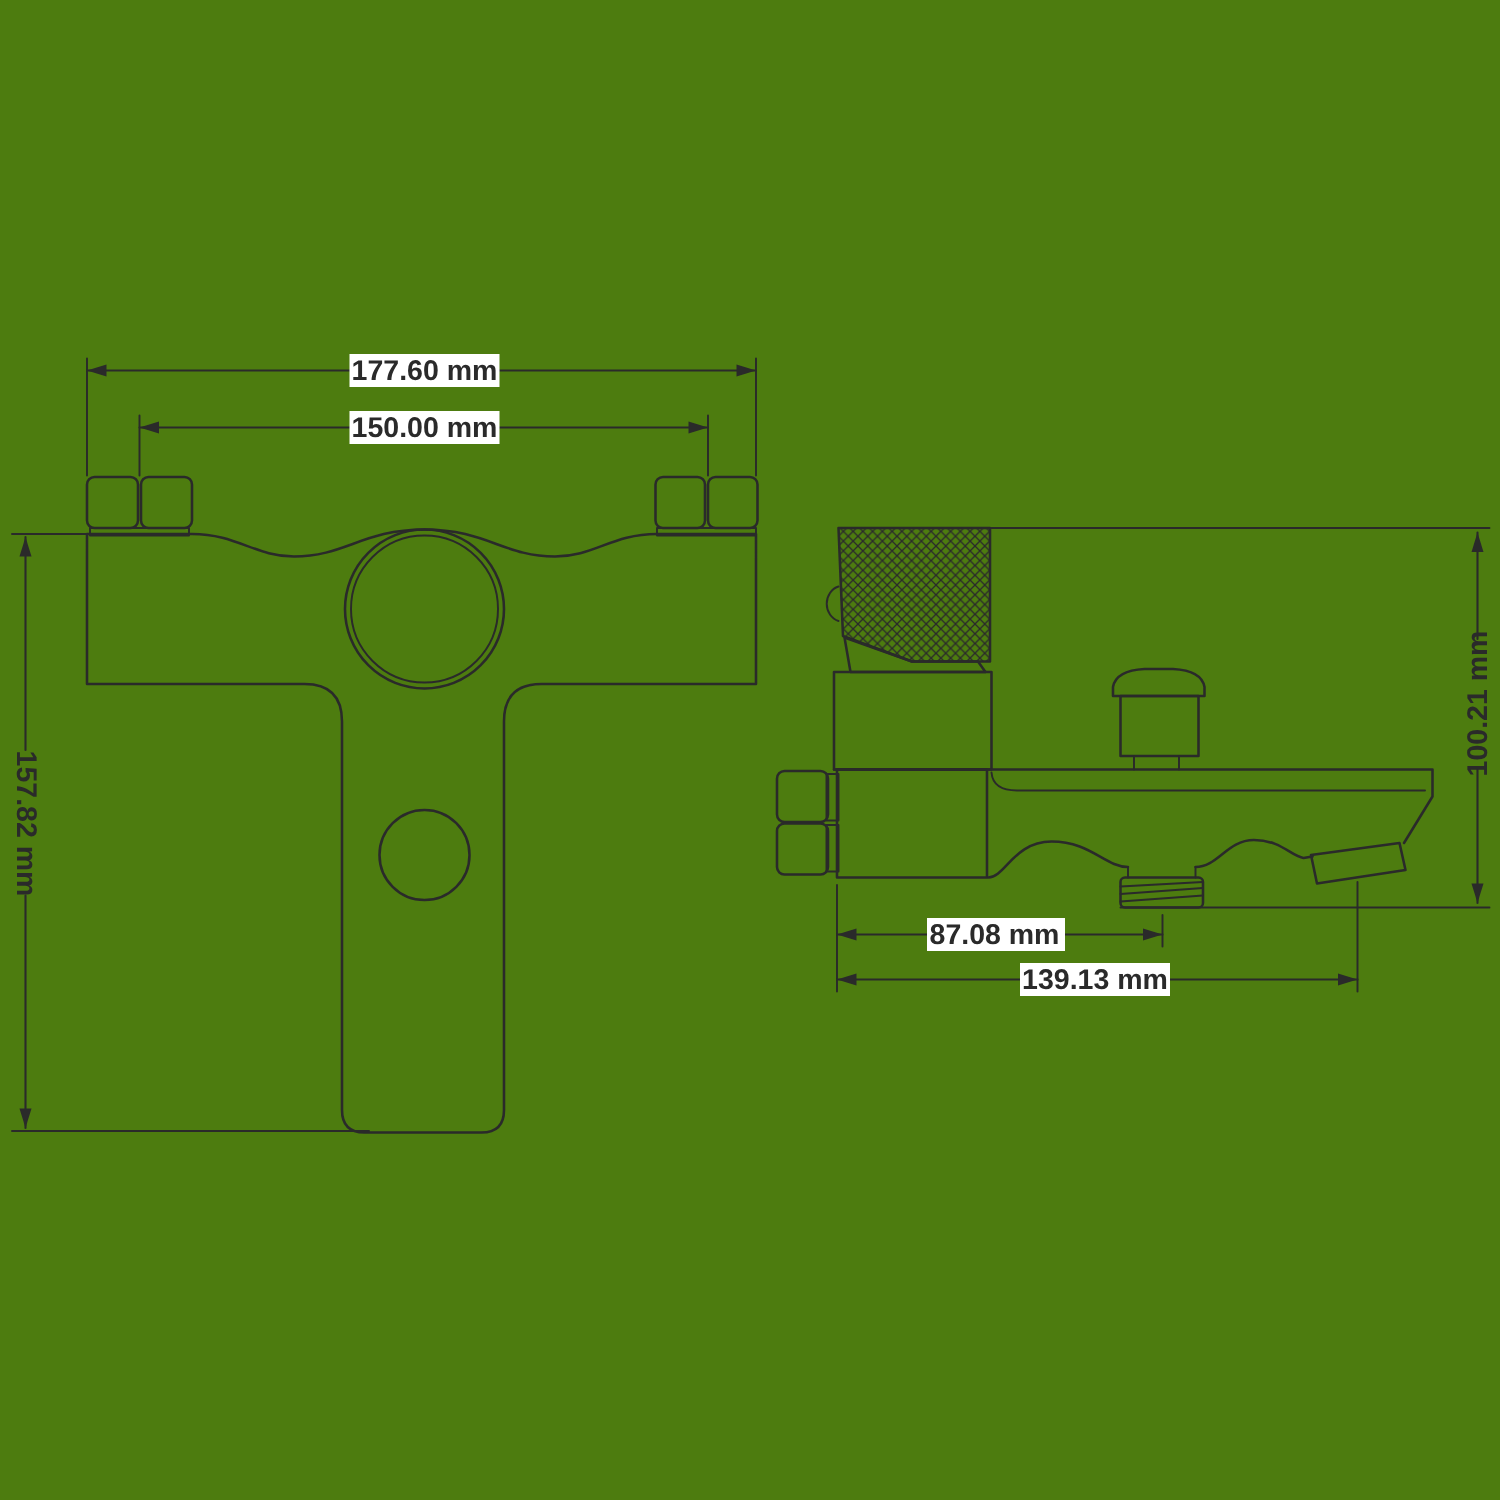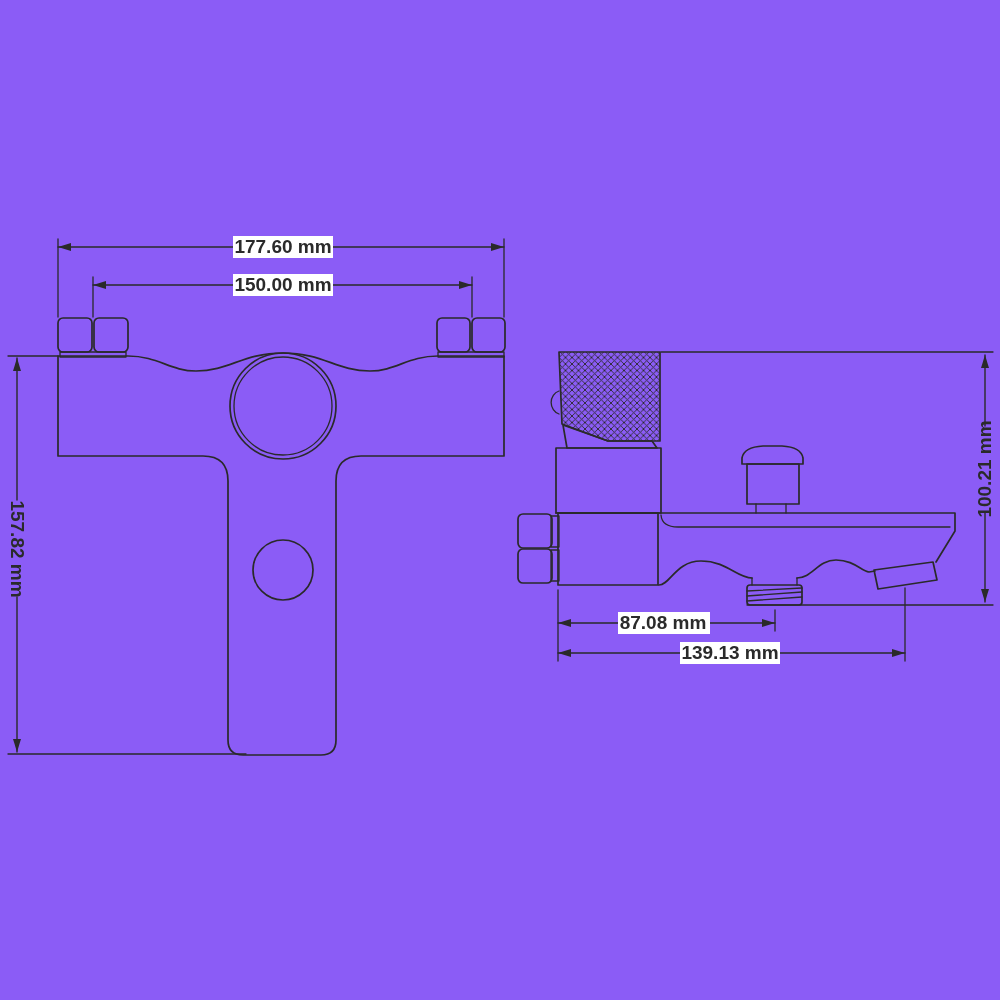--- a/index.html
+++ b/index.html
@@ -7,21 +7,21 @@
     padding:0;
     background:#ffffff;
     width:1000px;
     height:1000px;
     font-family:"Liberation Sans", sans-serif;
   }
   .canvas{
     position:relative;
     width:1000px;
     height:1000px;
-    background:#8b5cf6;
+    background:#4d7c0f;
   }
   svg{display:block;}
   .outline{fill:none;stroke:#2a2a2a;stroke-width:1.7;stroke-linejoin:round;stroke-linecap:round;}
   .thin{fill:none;stroke:#2a2a2a;stroke-width:1.3;stroke-linejoin:round;stroke-linecap:round;}
   .dim{fill:none;stroke:#2a2a2a;stroke-width:1.4;stroke-linecap:round;}
   .ext{fill:none;stroke:#2a2a2a;stroke-width:1.3;stroke-linecap:round;}
   .arrow{fill:#2a2a2a;stroke:none;}
   .dimtext{
     font-family:"Liberation Sans", sans-serif;
     font-size:19px;

